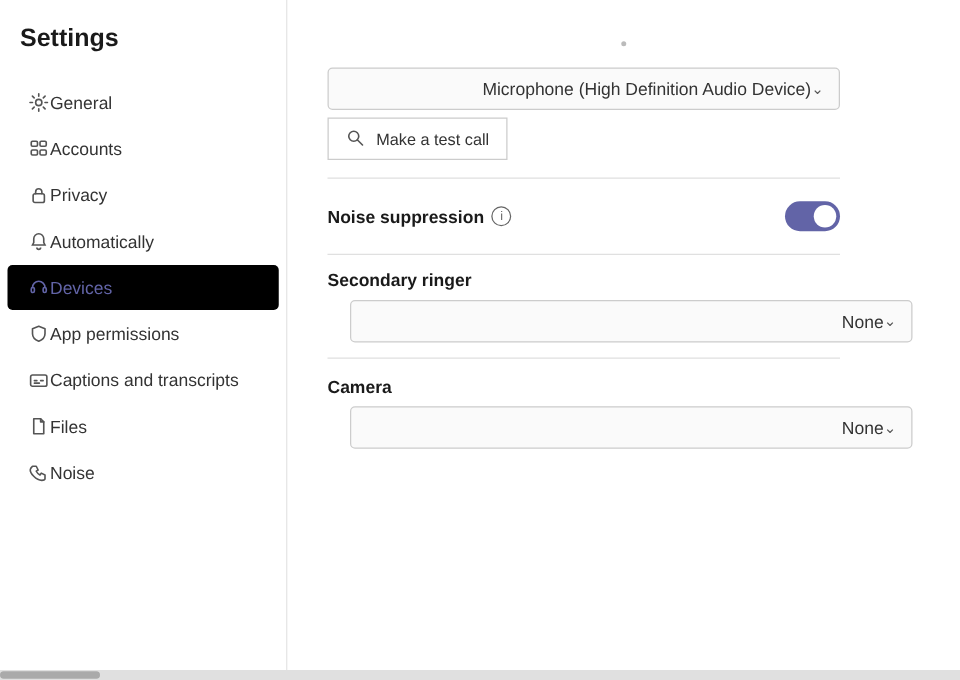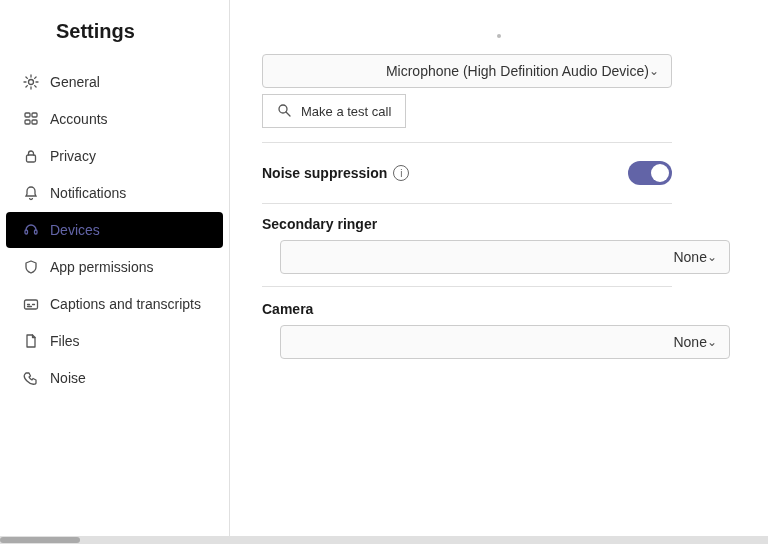--- a/index.html
+++ b/index.html
@@ -23,32 +23,30 @@
       background: #fff;
       padding: 20px 0;
       flex-shrink: 0;
       border-right: 1px solid #e0e0e0;
     }
     .sidebar-title {
       font-size: 20px;
       font-weight: 600;
       color: #1a1a1a;
       padding: 0 16px 20px 16px;
-      margin-left: 40px;
     }
     .sidebar-item {
       display: flex;
       align-items: center;
       padding: 9px 16px;
       cursor: pointer;
       border-radius: 4px;
       margin: 1px 6px;
       color: #333;
       font-size: 14px;
-      gap: 10px;
     }
     .sidebar-item.active {
       background: #000000;
       color: #6264a7;
       font-weight: 500;
     }
     .sidebar-icon {
       width: 18px;
       height: 18px;
       display: flex;
@@ -221,21 +219,21 @@
       <span>Privacy</span>
     </div>
 
     <div class="sidebar-item">
       <span class="sidebar-icon">
         <svg width="16" height="16" viewBox="0 0 16 16" fill="none">
             <path d="M8 2a4 4 0 00-4 4v3l-1 2h10l-1-2V6a4 4 0 00-4-4z" stroke="currentColor" stroke-width="1.3"></path>
             <path d="M6.5 13a1.5 1.5 0 003 0" stroke="currentColor" stroke-width="1.3"></path>
           </svg>
       </span>
-      <span>Notifications</span>
+      <span>Automatically</span>
     </div>
 
     <div class="sidebar-item active">
       <span class="sidebar-icon">
         <svg width="16" height="16" viewBox="0 0 16 16" fill="none">
             <path d="M3 8a5 5 0 0110 0" stroke="currentColor" stroke-width="1.3" stroke-linecap="round"></path>
             <rect x="2" y="8" width="2.5" height="4" rx="1.2" stroke="currentColor" stroke-width="1.3"></rect>
             <rect x="11.5" y="8" width="2.5" height="4" rx="1.2" stroke="currentColor" stroke-width="1.3"></rect>
           </svg>
       </span>

